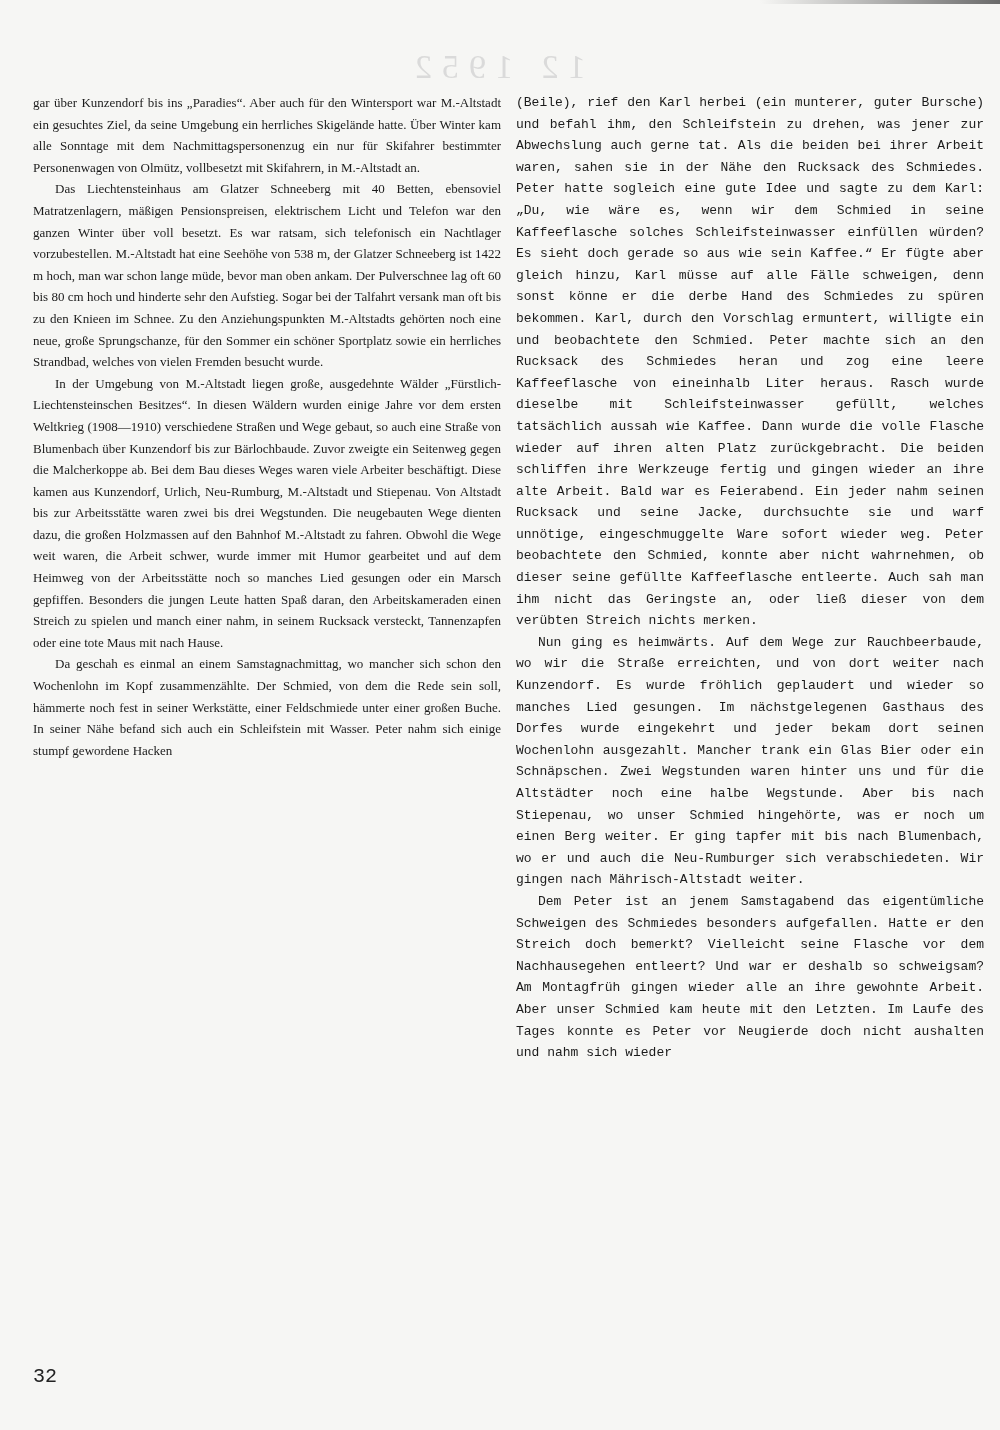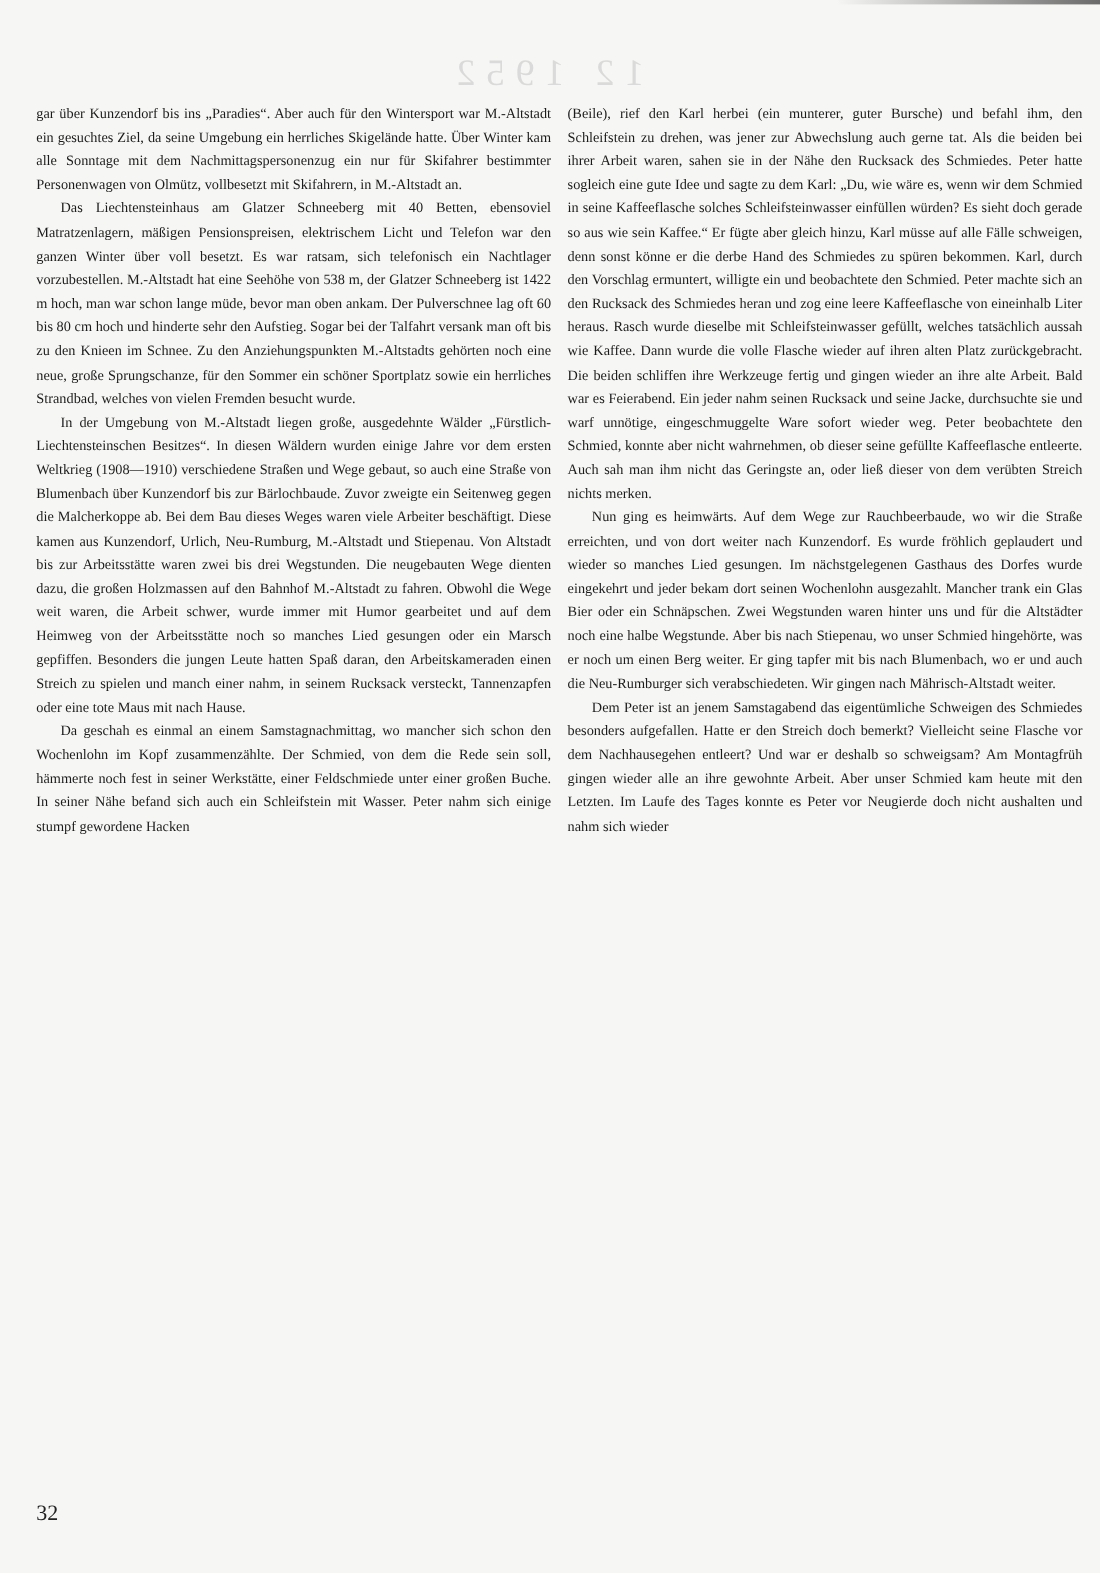--- a/index.html
+++ b/index.html
@@ -28,26 +28,26 @@
       position: absolute;
       top: 92px;
       width: 468px;
       font-family: "Liberation Serif", serif;
       font-size: 13px;
       line-height: 21.6px;
       text-align: justify;
       hyphens: manual;
     }
     .col-left { left: 33px; }
-    .col-right { left: 516px; }
+    .col-right { left: 516px; font-family: Liberation Mono, monospace; }
     .para { margin: 0; text-indent: 0; }
     .para.indent { text-indent: 22px; }
     .page-number {
       position: absolute; left: 33px; top: 1365px;
-      font-family: Liberation Serif, serif;
+      font-family: Liberation Mono, monospace;
       font-size: 20px; color: #222;
     }
   </style>
 </head>
 <body>
 
 <div class="top-edge"></div>
 <div class="bleed-stamp">12 1952</div>
 
 <div class="column col-left">

